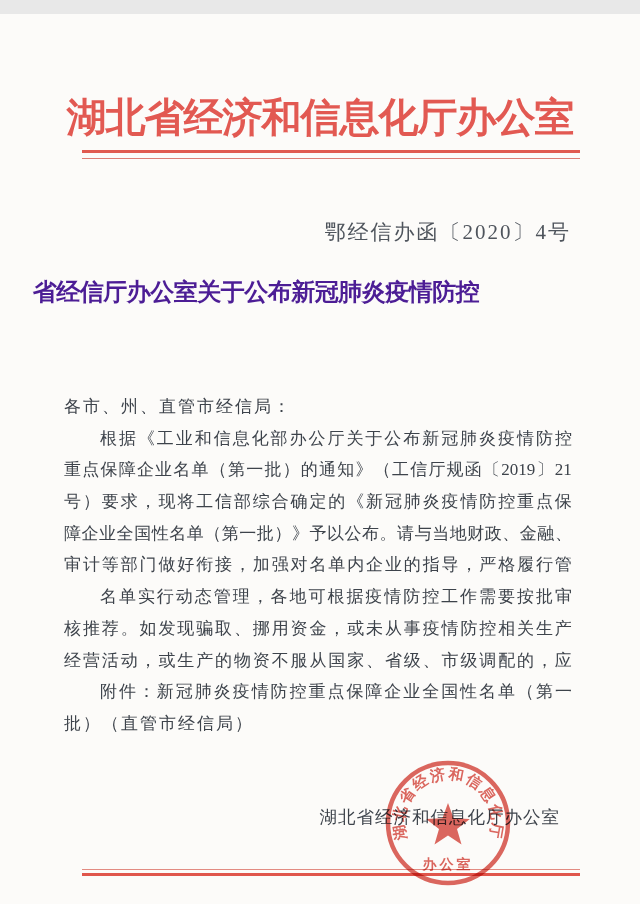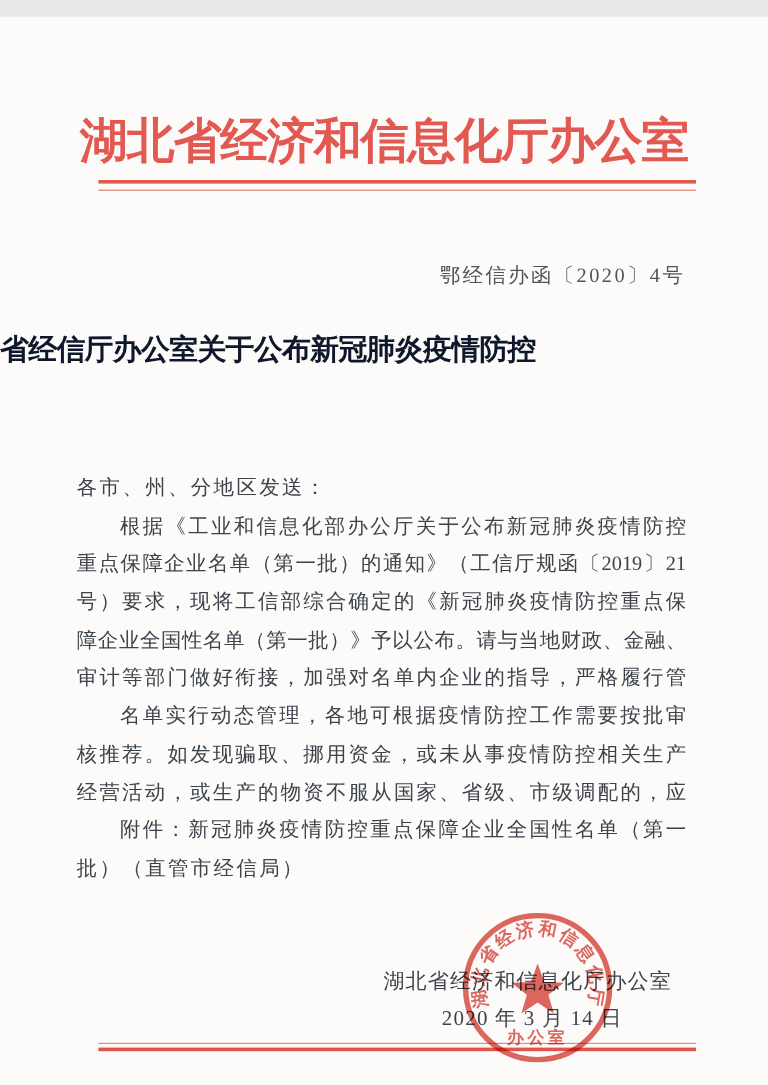--- a/index.html
+++ b/index.html
@@ -21,27 +21,27 @@
     white-space:nowrap;
   }
   .rule-top{
     position:absolute;left:82px;top:136px;width:498px;height:9px;
     border-top:3px solid #e05a50;
     border-bottom:1px solid #dd7e75;
     box-sizing:border-box;
   }
   .doc-number{
     position:absolute;top:204px;right:69px;
-    font-size:17px;color:#4e545c;
+    font-size:21px;color:#4e545c;
     letter-spacing:2px;white-space:nowrap;
   }
   .title{
     position:absolute;top:258px;left:0;width:512px;
-    text-align:left;
-    font-size:24px;font-weight:bold;color:#0f172a;
+    text-align:center;
+    font-size:24px;font-weight:bold;color:#4c1d95;
     line-height:41px;letter-spacing:-0.5px;
   }
   
   .body-text{
     position:absolute;left:64px;top:377px;width:508px;
     font-size:17px;color:#3d434b;
   }
   .line{
     height:31.7px;line-height:31.7px;
     letter-spacing:2px;
@@ -92,21 +92,21 @@
 
   <div class="rule-top"></div>
 
   <div class="doc-number">鄂经信办函〔2020〕4号</div>
 
   <div class="title">
     <div>省经信厅办公室关于公布新冠肺炎疫情防控</div>
   </div>
 
   <div class="body-text">
-    <div class="line">各市、州、分地区发送：</div>
+    <div class="line">各市、州、直管市经信局：</div>
     <div class="line j ind">
         <span>根</span>
         <span>据</span>
         <span>《</span>
         <span>工</span>
         <span>业</span>
         <span>和</span>
         <span>信</span>
         <span>息</span>
         <span>化</span>
@@ -354,21 +354,20 @@
         <span>名</span>
         <span>单</span>
         <span>（</span>
         <span>第</span>
         <span>一</span>
       </div>
     <div class="line">批）（直管市经信局）</div>
   </div>
 
   <div class="signature">湖北省经济和信息化厅办公室</div>
-  <div class="date">2020 年 3 月 14 日</div>
 
   <svg class="seal" viewBox="0 0 140 140" xmlns="http://www.w3.org/2000/svg">
     <defs>
       <path id="sealArc" d="M 28.65 85.05 A 44 44 0 1 1 111.35 85.05" fill="none"></path>
     </defs>
     <circle cx="70" cy="70" r="60" fill="none" stroke="#d6473d" stroke-width="4.5"></circle>
     <polygon points="70,50 64.4,65.3 48.1,65.9 61,75.9 56.5,91.6 70,82.5 83.5,91.6 79,75.9 91.9,65.9 75.6,65.3" fill="#d6473d"></polygon>
     <text font-size="15" fill="#d6473d" letter-spacing="2">
       <textPath href="#sealArc" startOffset="50%" text-anchor="middle">湖北省经济和信息化厅</textPath>
     </text>

